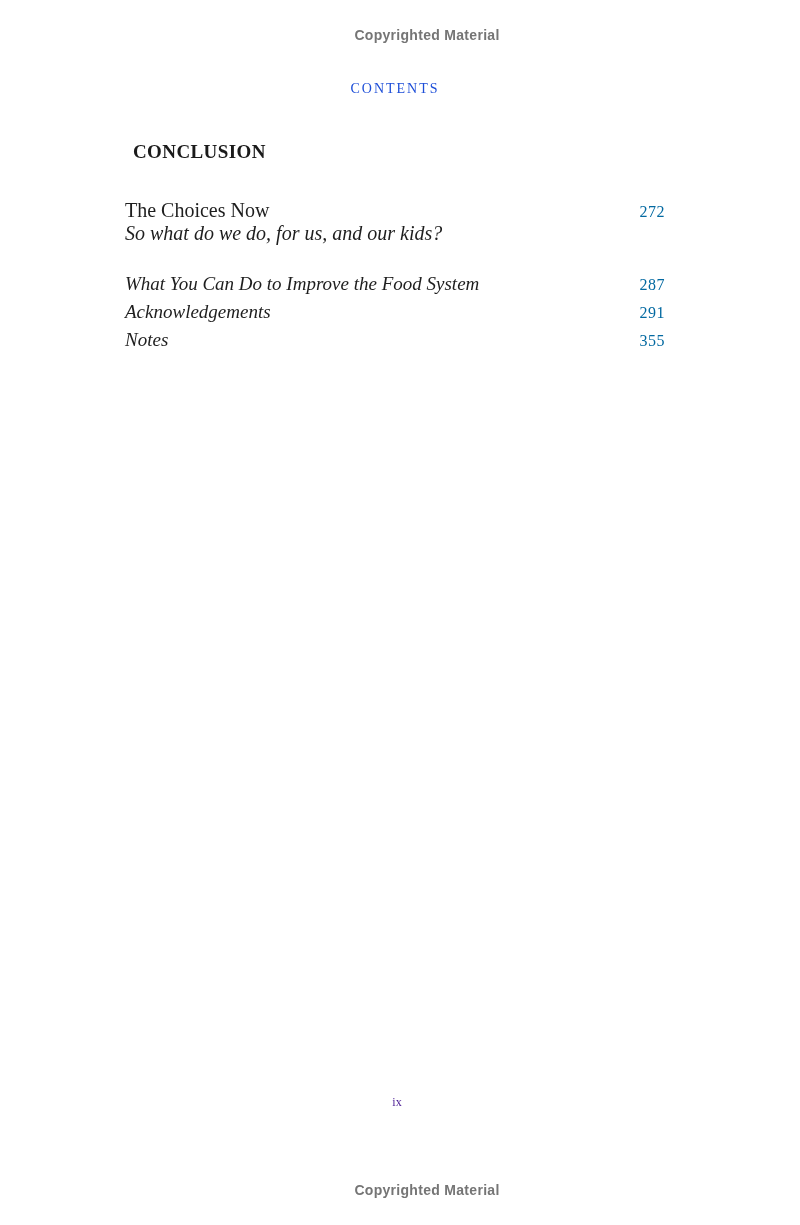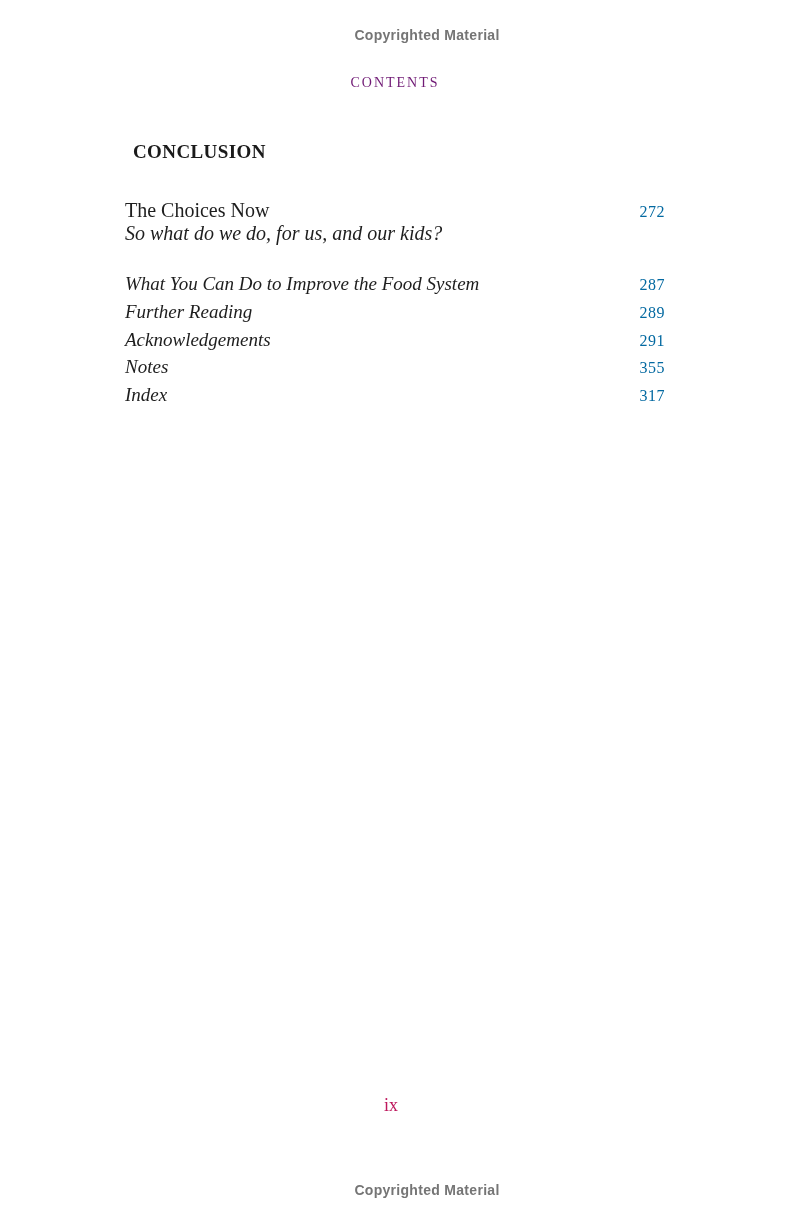--- a/index.html
+++ b/index.html
@@ -26,27 +26,27 @@
     font-weight: bold;
     color: #757575;
     letter-spacing: 0.3px;
     padding-left: 27px;
   }
   .watermark.top { top: 27px; }
   .watermark.bottom { top: 1182px; }
 
   .contents-header {
     position: absolute;
-    top: 75px;
+    top: 81px;
     left: 125px;
     width: 540px;
     text-align: center;
     font-size: 14px;
     letter-spacing: 2px;
-    color: #701a75;
+    color: #1d4ed8;
     font-variant: small-caps;
     text-transform: uppercase;
   }
 
   .toc-column {
     position: absolute;
     top: 133px;
     left: 125px;
     width: 540px;
   }
@@ -83,25 +83,25 @@
     font-style: normal;
     font-size: 16px;
     letter-spacing: 0.5px;
     font-variant-numeric: oldstyle-nums;
     color: #0369a1;
     white-space: nowrap;
   }
   .folio {
     position: absolute;
     top: 1095px;
-    left: 121px;
+    left: 127px;
     width: 540px;
     text-align: center;
-    font-size: 18px;
-    color: #be185d;
+    font-size: 12px;
+    color: #4c1d95;
   }
 </style>
 </head>
 <body>
 
 <div class="page">
 
   <div class="watermark top">Copyrighted Material</div>
 
   <div class="contents-header">CONTENTS</div>
@@ -114,34 +114,26 @@
           <span class="toc-entry-page">272</span>
         </div>
         <div class="toc-row style-italic-subtitle">
           <span class="toc-entry-label">So what do we do, for us, and our kids?</span>
         </div>
         <div class="toc-row style-italic group-start">
           <span class="toc-entry-label">What You Can Do to Improve the Food System</span>
           <span class="toc-entry-page">287</span>
         </div>
         <div class="toc-row style-italic">
-          <span class="toc-entry-label">Further Reading</span>
-          <span class="toc-entry-page">289</span>
-        </div>
-        <div class="toc-row style-italic">
           <span class="toc-entry-label">Acknowledgements</span>
           <span class="toc-entry-page">291</span>
         </div>
         <div class="toc-row style-italic">
           <span class="toc-entry-label">Notes</span>
           <span class="toc-entry-page">355</span>
-        </div>
-        <div class="toc-row style-italic">
-          <span class="toc-entry-label">Index</span>
-          <span class="toc-entry-page">317</span>
         </div>
       </div>
   </div>
 
   <div class="folio">ix</div>
 
   <div class="watermark bottom">Copyrighted Material</div>
 
 </div>
 

